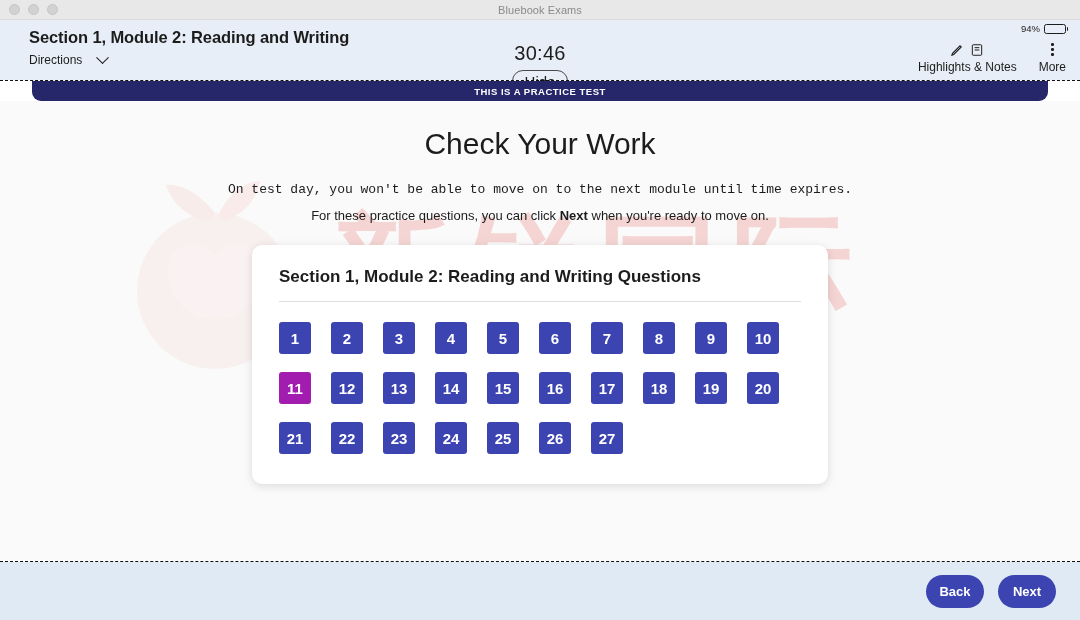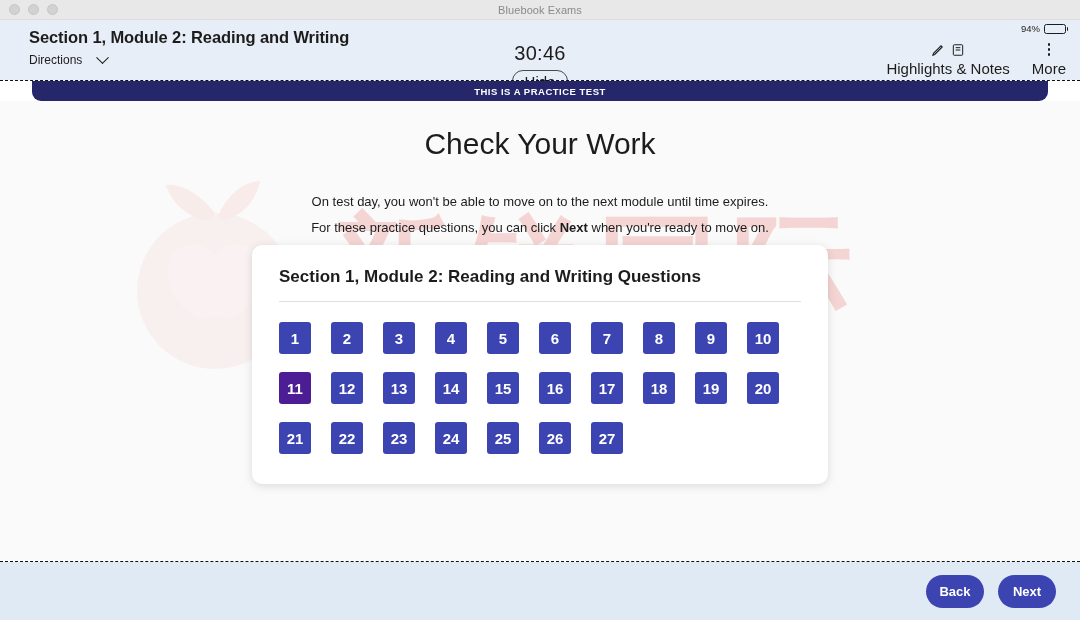--- a/index.html
+++ b/index.html
@@ -112,21 +112,21 @@
   }
   .hr-icons {
     height: 17px;
     display: flex;
     justify-content: center;
     align-items: center;
     gap: 5px;
     color: #1c1c1c;
   }
   .hr-label {
-    font-size: 15px;
+    font-size: 12px;
     color: #1c1c1c;
     margin-top: 2px;
     white-space: nowrap;
   }
   .kebab {
     display: flex;
     flex-direction: column;
     gap: 2.2px;
     align-items: center;
     height: 17px;
@@ -240,21 +240,21 @@
     margin-top: 26px;
     font-weight: normal;
     position: relative;
   }
   .sub {
     text-align: center;
     font-size: 13px;
     color: #1c1c1c;
     position: relative;
   }
-  .sub.l1 { margin-top: 33px; }
+  .sub.l1 { margin-top: 21px; font-family: Liberation Mono, monospace; }
   .sub.l2 { margin-top: 11px; }
   .sub b { font-weight: bold; }
 
   
   .card {
     position: absolute;
     left: 252px;
     top: 144px;
     width: 576px;
     background: #fff;
@@ -439,21 +439,21 @@
         <button class="qbtn" style="background: rgb(59, 68, 176);">1</button>
         <button class="qbtn" style="background: rgb(59, 68, 176);">2</button>
         <button class="qbtn" style="background: rgb(59, 68, 176);">3</button>
         <button class="qbtn" style="background: rgb(59, 68, 176);">4</button>
         <button class="qbtn" style="background: rgb(59, 68, 176);">5</button>
         <button class="qbtn" style="background: rgb(59, 68, 176);">6</button>
         <button class="qbtn" style="background: rgb(59, 68, 176);">7</button>
         <button class="qbtn" style="background: rgb(59, 68, 176);">8</button>
         <button class="qbtn" style="background: rgb(59, 68, 176);">9</button>
         <button class="qbtn" style="background: rgb(59, 68, 176);">10</button>
-        <button class="qbtn" style="background: #4c1d95; text-align: right;">11</button>
+        <button class="qbtn" style="background: #a21caf; text-align: right;">11</button>
         <button class="qbtn" style="background: rgb(59, 68, 176);">12</button>
         <button class="qbtn" style="background: rgb(59, 68, 176);">13</button>
         <button class="qbtn" style="background: rgb(59, 68, 176);">14</button>
         <button class="qbtn" style="background: rgb(59, 68, 176);">15</button>
         <button class="qbtn" style="background: rgb(59, 68, 176);">16</button>
         <button class="qbtn" style="background: rgb(59, 68, 176);">17</button>
         <button class="qbtn" style="background: rgb(59, 68, 176);">18</button>
         <button class="qbtn" style="background: rgb(59, 68, 176);">19</button>
         <button class="qbtn" style="background: rgb(59, 68, 176);">20</button>
         <button class="qbtn" style="background: rgb(59, 68, 176);">21</button>

